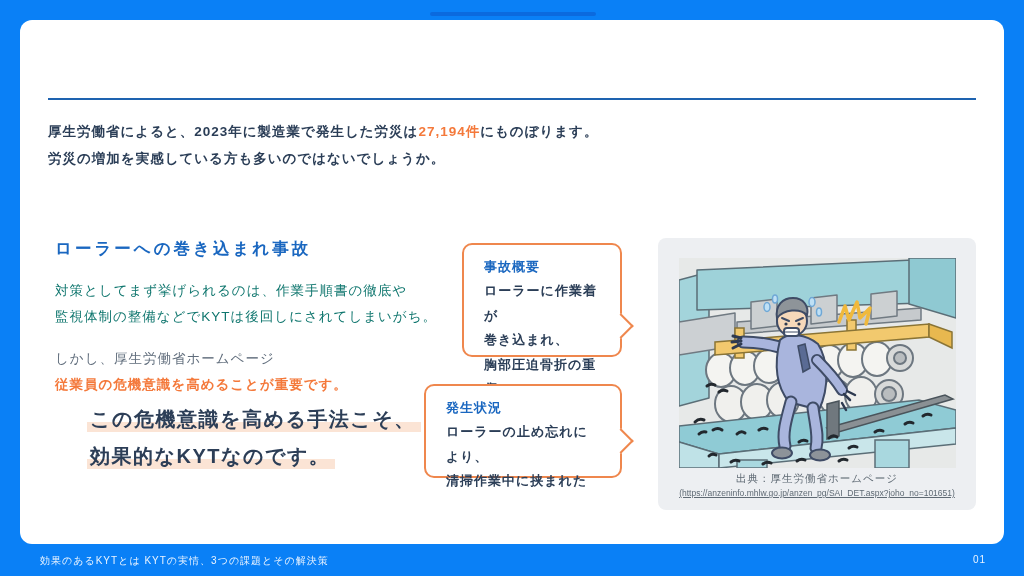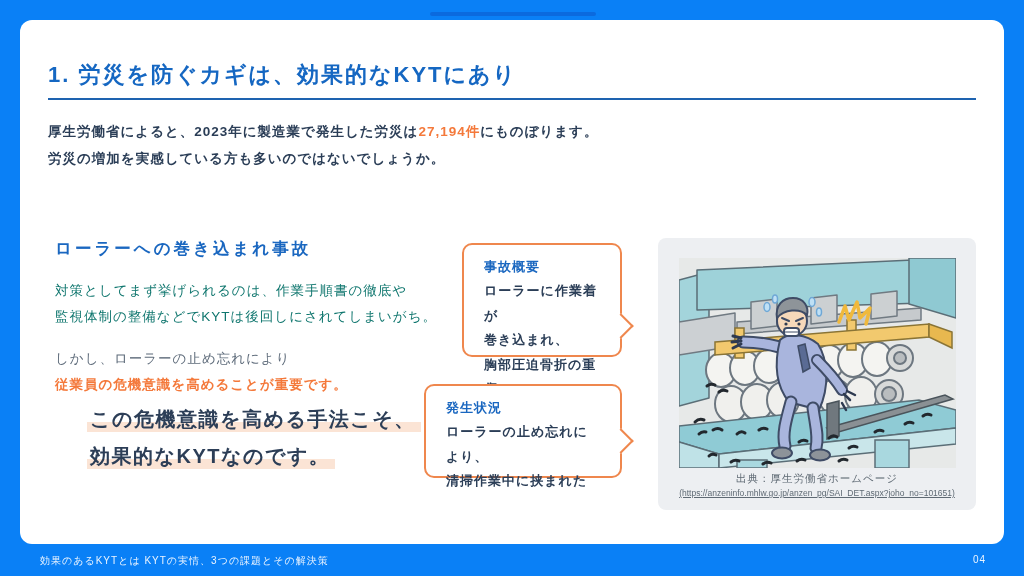--- a/index.html
+++ b/index.html
@@ -111,37 +111,36 @@
     font-size: 10px; color: #eaf3ff; letter-spacing: 1px;
   }
 </style>
 </head>
 <body>
 
 <div>
   <div class="top-accent"></div>
 
   <div class="card">
-    <div class="title">1. 労災を防ぐカギは、効果的なKYTにあり</div>
     <div class="title-rule"></div>
 
     <div class="intro">
       <div><span class="u-link">厚生労働省</span><span>によると、2023年に製造業で発生した労災は</span><span class="orange">27,194件</span><span>にものぼります。</span></div>
       <div>労災の増加を実感している方も多いのではないでしょうか。</div>
     </div>
 
     <div class="case-heading">ローラーへの巻き込まれ事故</div>
 
     <div class="case-para1">
       <div>対策としてまず挙げられるのは、作業手順書の徹底や</div>
       <div>監視体制の整備などでKYTは後回しにされてしまいがち。</div>
     </div>
 
     <div class="case-para2">
-      <div>しかし、ローラーの止め忘れにより</div>
+      <div>しかし、厚生労働省ホームページ</div>
       <div class="orange-line">従業員の危機意識を高めることが重要です。</div>
     </div>
 
     <div class="emphasis">
       <div><span class="em-line">この危機意識を高める手法こそ、</span></div>
       <div><span class="em-line">効果的なKYTなのです。</span></div>
     </div>
 
     <div class="callout callout-1">
       <div class="callout-title">事故概要</div>
@@ -280,14 +279,14 @@
               <path d="M40,134 q4,-3 8,-1"></path>
           </g>
         </svg>
       </div>
       <div class="figure-caption">出典：厚生労働省ホームページ</div>
       <div class="figure-url">(https://anzeninfo.mhlw.go.jp/anzen_pg/SAI_DET.aspx?joho_no=101651)</div>
     </div>
   </div>
 
   <div class="footer-left">効果のあるKYTとは KYTの実情、3つの課題とその解決策</div>
-  <div class="footer-page">04</div>
+  <div class="footer-page">01</div>
 </div>
 
 </body></html>

